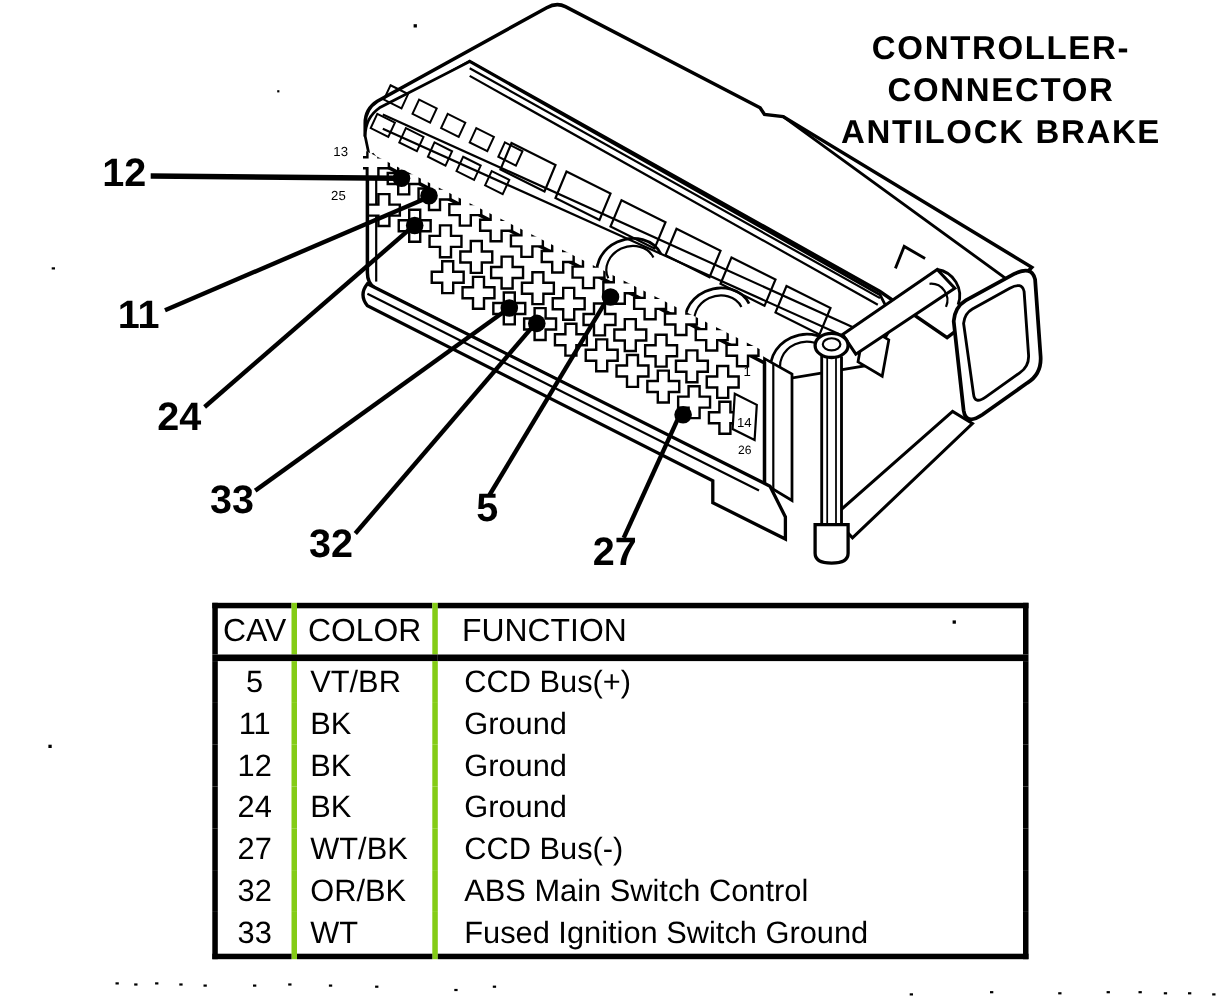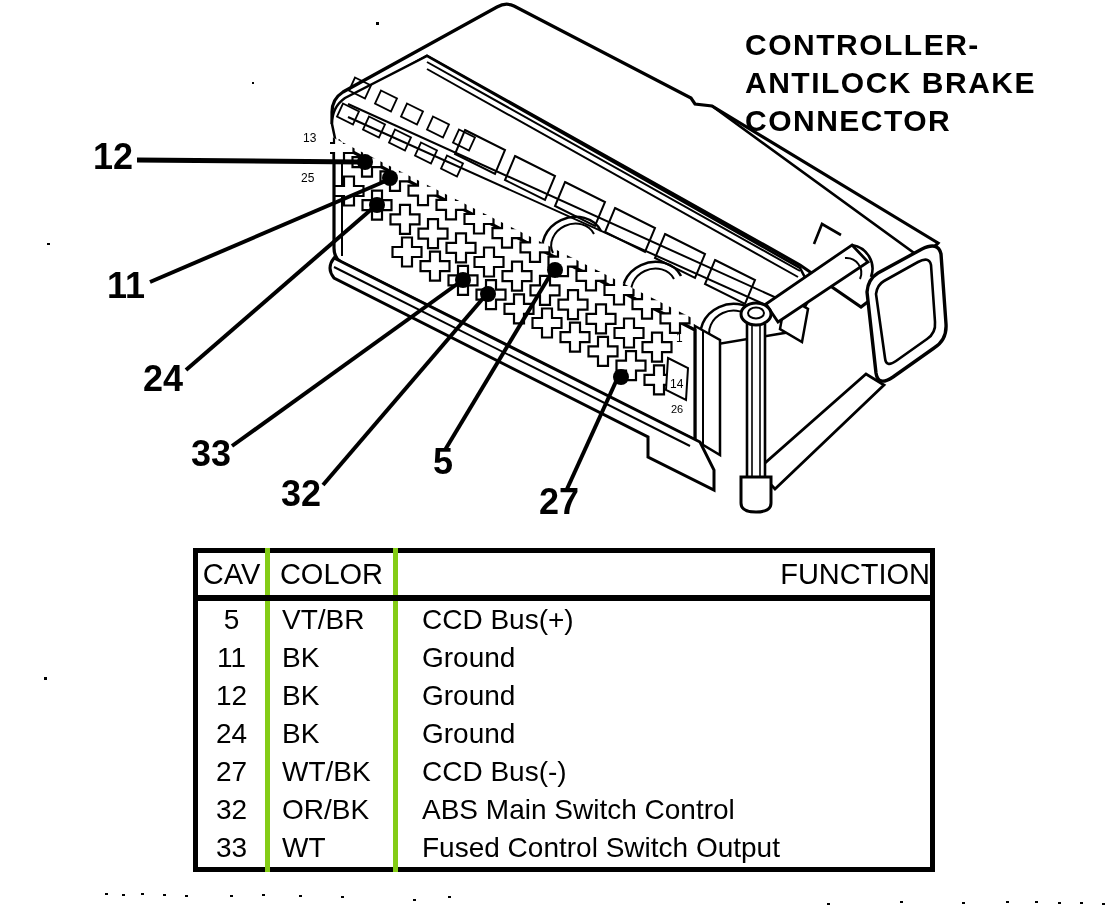--- a/index.html
+++ b/index.html
@@ -1,39 +1,39 @@
 <!DOCTYPE html>
 <html><head>
 <meta charset="utf-8">
 <style>
   html,body{margin:0;padding:0;background:#fff}
   .page{position:relative;width:1120px;height:914px;background:#fff;overflow:hidden;
         font-family:"Liberation Sans",sans-serif;color:#000}
-  .title{position:absolute;left:745px;top:26px;width:330px;
+  .title{position:absolute;left:745px;top:26px;width:330px;text-align:center;
          font-weight:bold;font-size:30px;line-height:38px;letter-spacing:1.5px}
   .callout{position:absolute;font-weight:bold;font-size:36px;line-height:30px}
   #co12{left:88px;top:142px;width:45px;text-align:right}
   #co11{left:100px;top:271px;width:45px;text-align:right}
   #co24{left:138px;top:364px;width:45px;text-align:right}
   #co33{left:186px;top:439px;width:45px;text-align:right}
   #co32{left:276px;top:479px;width:45px;text-align:right}
   #co5{left:408px;top:447px;width:45px;text-align:right}
   #co27{left:534px;top:487px;width:45px;text-align:right}
   table.tbl{position:absolute;left:193px;top:548px;border-collapse:collapse;
             border:5px solid #000;table-layout:fixed;width:742px}
   .tbl th{font-size:29px;font-weight:normal;height:42px;border-bottom:6px solid #000;padding:0}
   .tbl th,.tbl td{border-left:5px solid #84cc16}
   .tbl th:first-child,.tbl td:first-child{border-left:none}
   .tbl td{font-size:28px;height:38px;padding:0}
   .col-cav{width:72px}
   .col-color{width:128px}
   td.cav{text-align:center}
   td.color{padding-left:12px}
   td.func{padding-left:24px}
-  th.func{text-align:right;padding-left:22px}
+  th.func{text-align:left;padding-left:22px}
   svg{position:absolute;left:0;top:0}
   .ln{stroke:#000;fill:none}
   .wh{fill:#fff;stroke:#000}
   text{font-family:"Liberation Sans",sans-serif}
 </style>
 </head>
 <body>
 
 <div class="page">
 
@@ -207,22 +207,22 @@
         <rect x="1006" y="901" width="3" height="2"></rect>
         <rect x="1035" y="901" width="3" height="2"></rect>
         <rect x="1058" y="902" width="3" height="2"></rect>
         <rect x="1080" y="902" width="3" height="2"></rect>
         <rect x="1102" y="903" width="3" height="2"></rect>
       </g>
 </svg>
 
 <div class="title">
   <div>CONTROLLER-</div>
+  <div>CONNECTOR</div>
   <div>ANTILOCK BRAKE</div>
-  <div>CONNECTOR</div>
 </div>
 
 <div class="callout" id="co12">12</div>
 <div class="callout" id="co11">11</div>
 <div class="callout" id="co24">24</div>
 <div class="callout" id="co33">33</div>
 <div class="callout" id="co32">32</div>
 <div class="callout" id="co5">5</div>
 <div class="callout" id="co27">27</div>
 
@@ -266,18 +266,18 @@
       <td class="func">CCD Bus(-)</td>
     </tr>
     <tr>
       <td class="cav">32</td>
       <td class="color">OR/BK</td>
       <td class="func">ABS Main Switch Control</td>
     </tr>
     <tr>
       <td class="cav">33</td>
       <td class="color">WT</td>
-      <td class="func">Fused Control Switch Output</td>
+      <td class="func">Fused Ignition Switch Ground</td>
     </tr>
   </tbody>
 </table>
 
 </div>
 
 </body></html>

